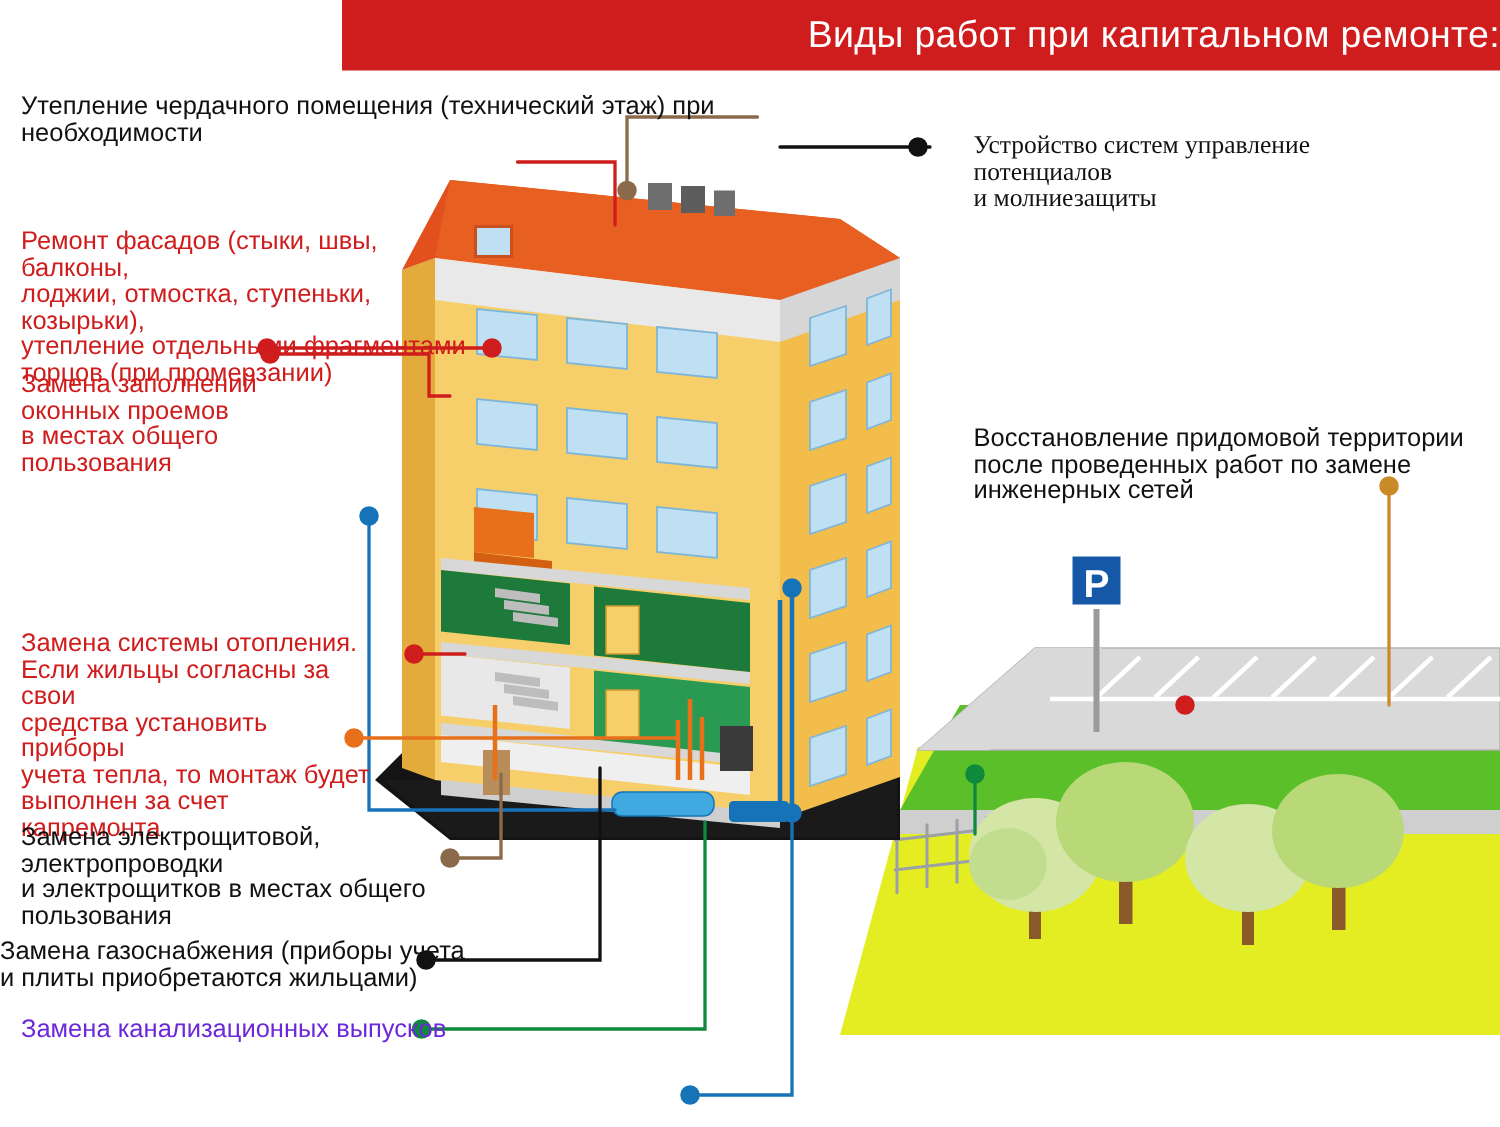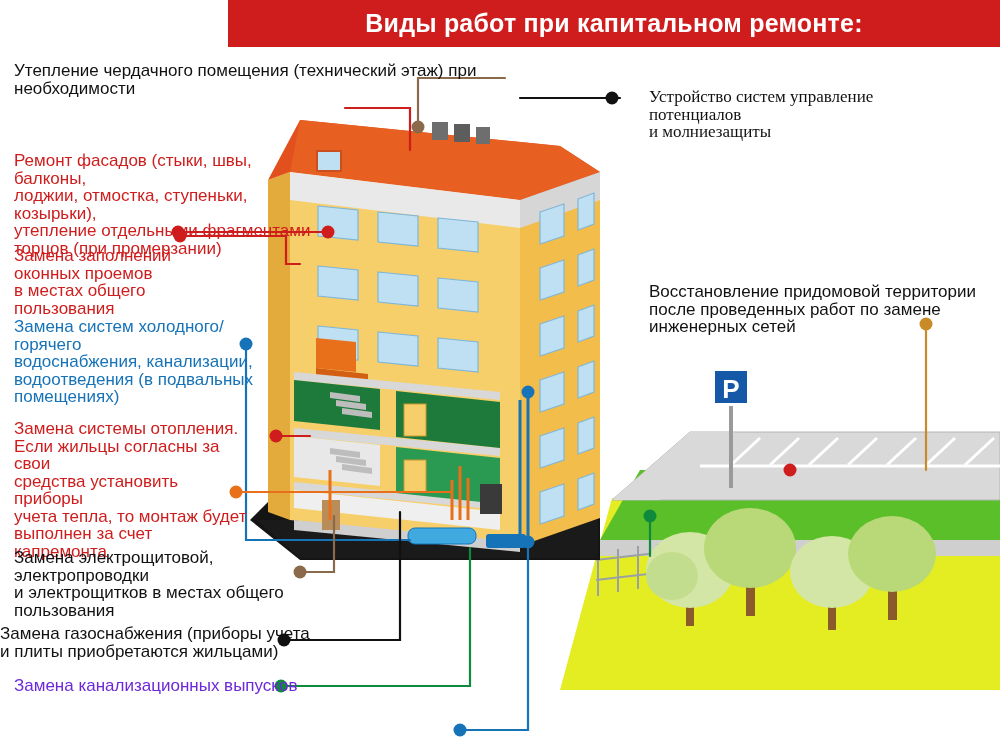--- a/index.html
+++ b/index.html
@@ -13,21 +13,21 @@
   }
   #canvas{position:relative;width:1000px;height:751px;overflow:hidden;background:#fff;}
 
   
   .header-bar{
     position:absolute;left:228px;top:0;width:772px;height:47px;
     background:#cf1c1c;
   }
   .header-title{
     position:absolute;left:228px;top:8px;width:772px;
-    text-align:center;color:#ffffff;font-size:25px;font-weight:bold;
+    text-align:right;color:#ffffff;font-size:25px;font-weight:normal;
     letter-spacing:.2px;line-height:31px;white-space:nowrap;
   }
 
   
   .label{
     position:absolute;font-size:17px;line-height:17.5px;
     color:#111;white-space:pre-line;
   }
   .label.red{color:#cf1c1c;}
   .label.blue{color:#1673b8;}
@@ -251,24 +251,20 @@
   <div class="label dark" style="left:14px;top:62px;width:500px;">Утепление чердачного помещения (технический этаж) при необходимости</div>
   <div class="label dark" style="left:649px;top:88px;width:310px;font-family:Liberation Serif, serif;">Устройство систем управление потенциалов
 и молниезащиты</div>
   <div class="label red" style="left:14px;top:152px;width:300px;">Ремонт фасадов (стыки, швы, балконы,
 лоджии, отмостка, ступеньки, козырьки),
 утепление отдельными фрагментами
 торцов (при промерзании)</div>
   <div class="label red" style="left:14px;top:247px;width:215px;">Замена заполнений
 оконных проемов
 в местах общего пользования</div>
-  <div class="label blue" style="left:14px;top:318px;width:245px;">Замена систем холодного/горячего
-водоснабжения, канализации,
-водоотведения (в подвальных
-помещениях)</div>
   <div class="label red" style="left:14px;top:420px;width:235px;">Замена системы отопления.
 Если жильцы согласны за свои
 средства установить приборы
 учета тепла, то монтаж будет
 выполнен за счет капремонта</div>
   <div class="label dark" style="left:649px;top:283px;width:335px;">Восстановление придомовой территории
 после проведенных работ по замене
 инженерных сетей</div>
   <div class="label dark" style="left:14px;top:549px;width:320px;">Замена электрощитовой, электропроводки
 и электрощитков в местах общего

